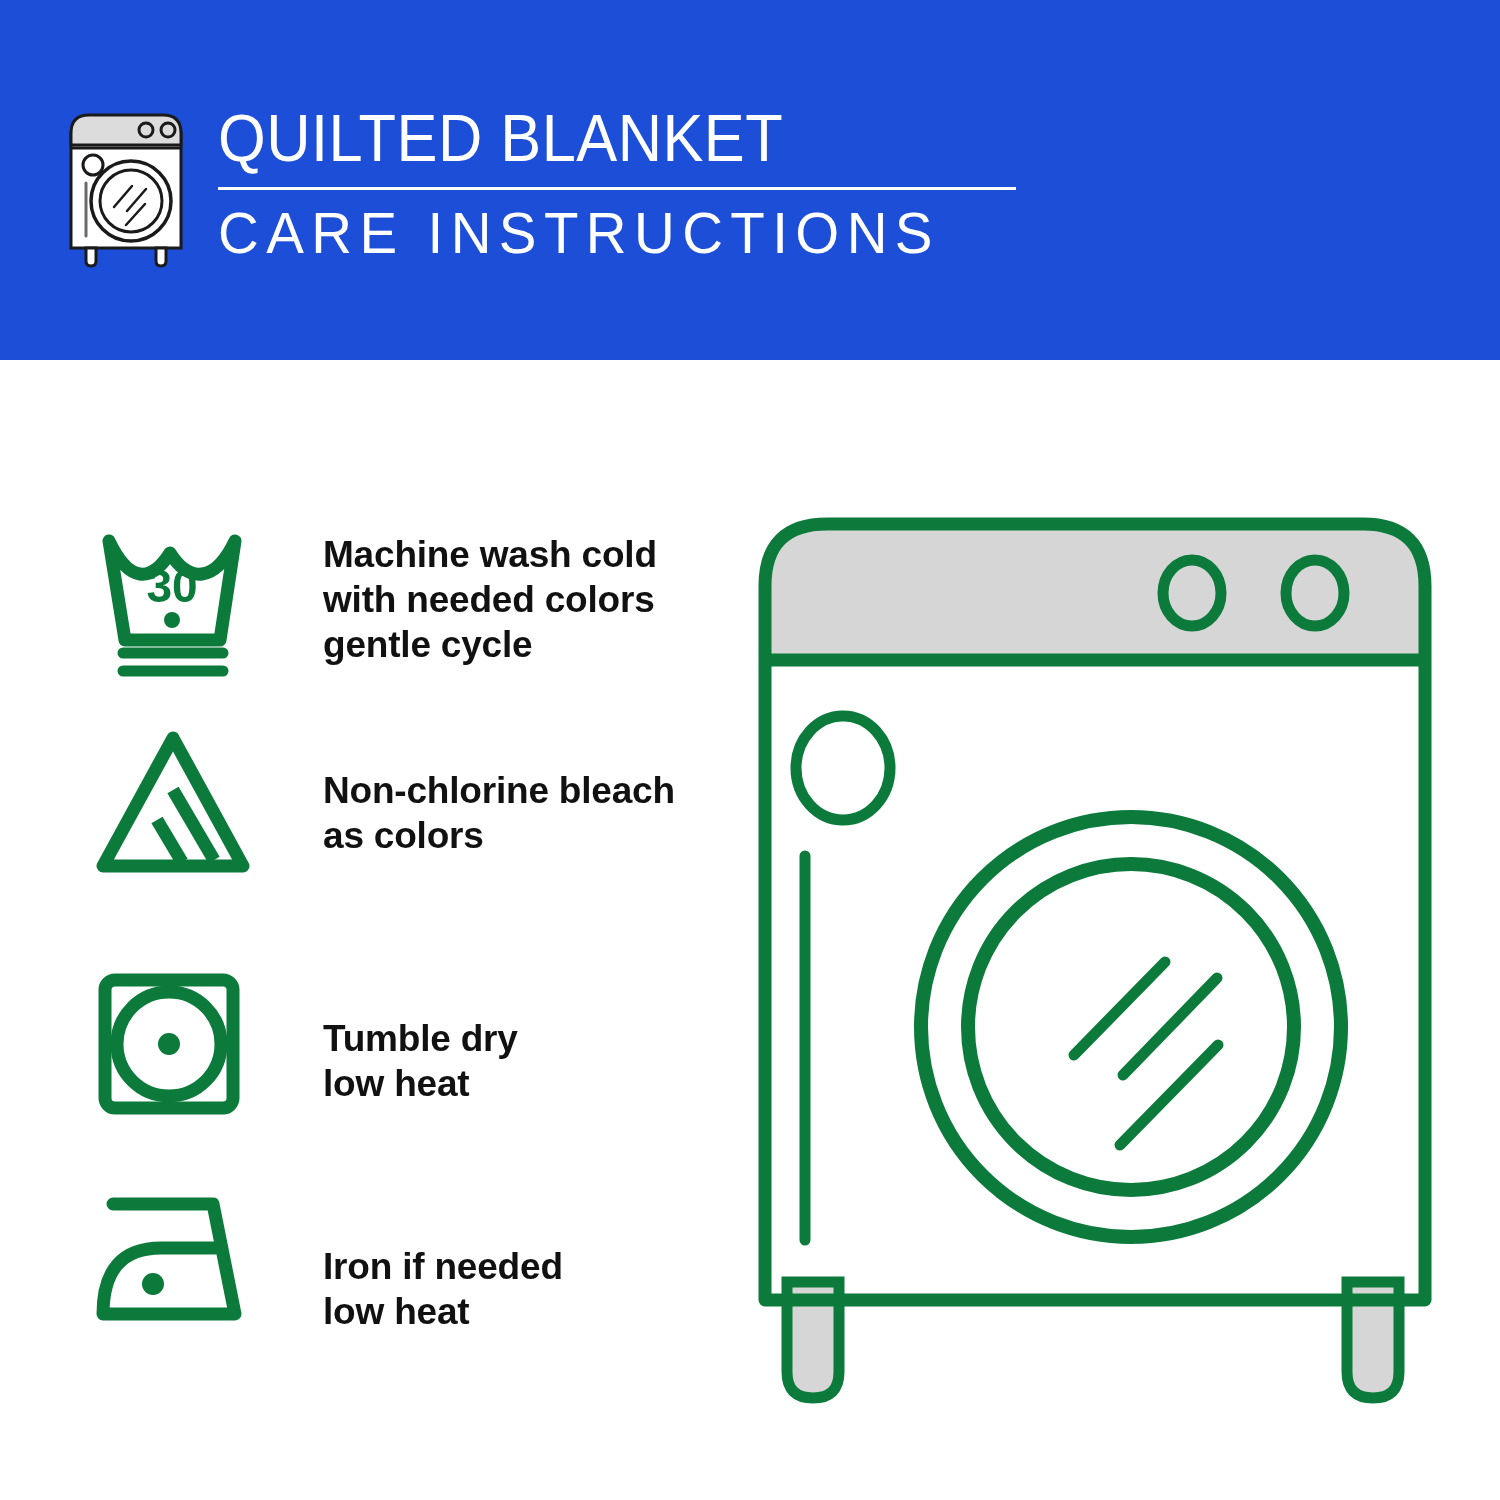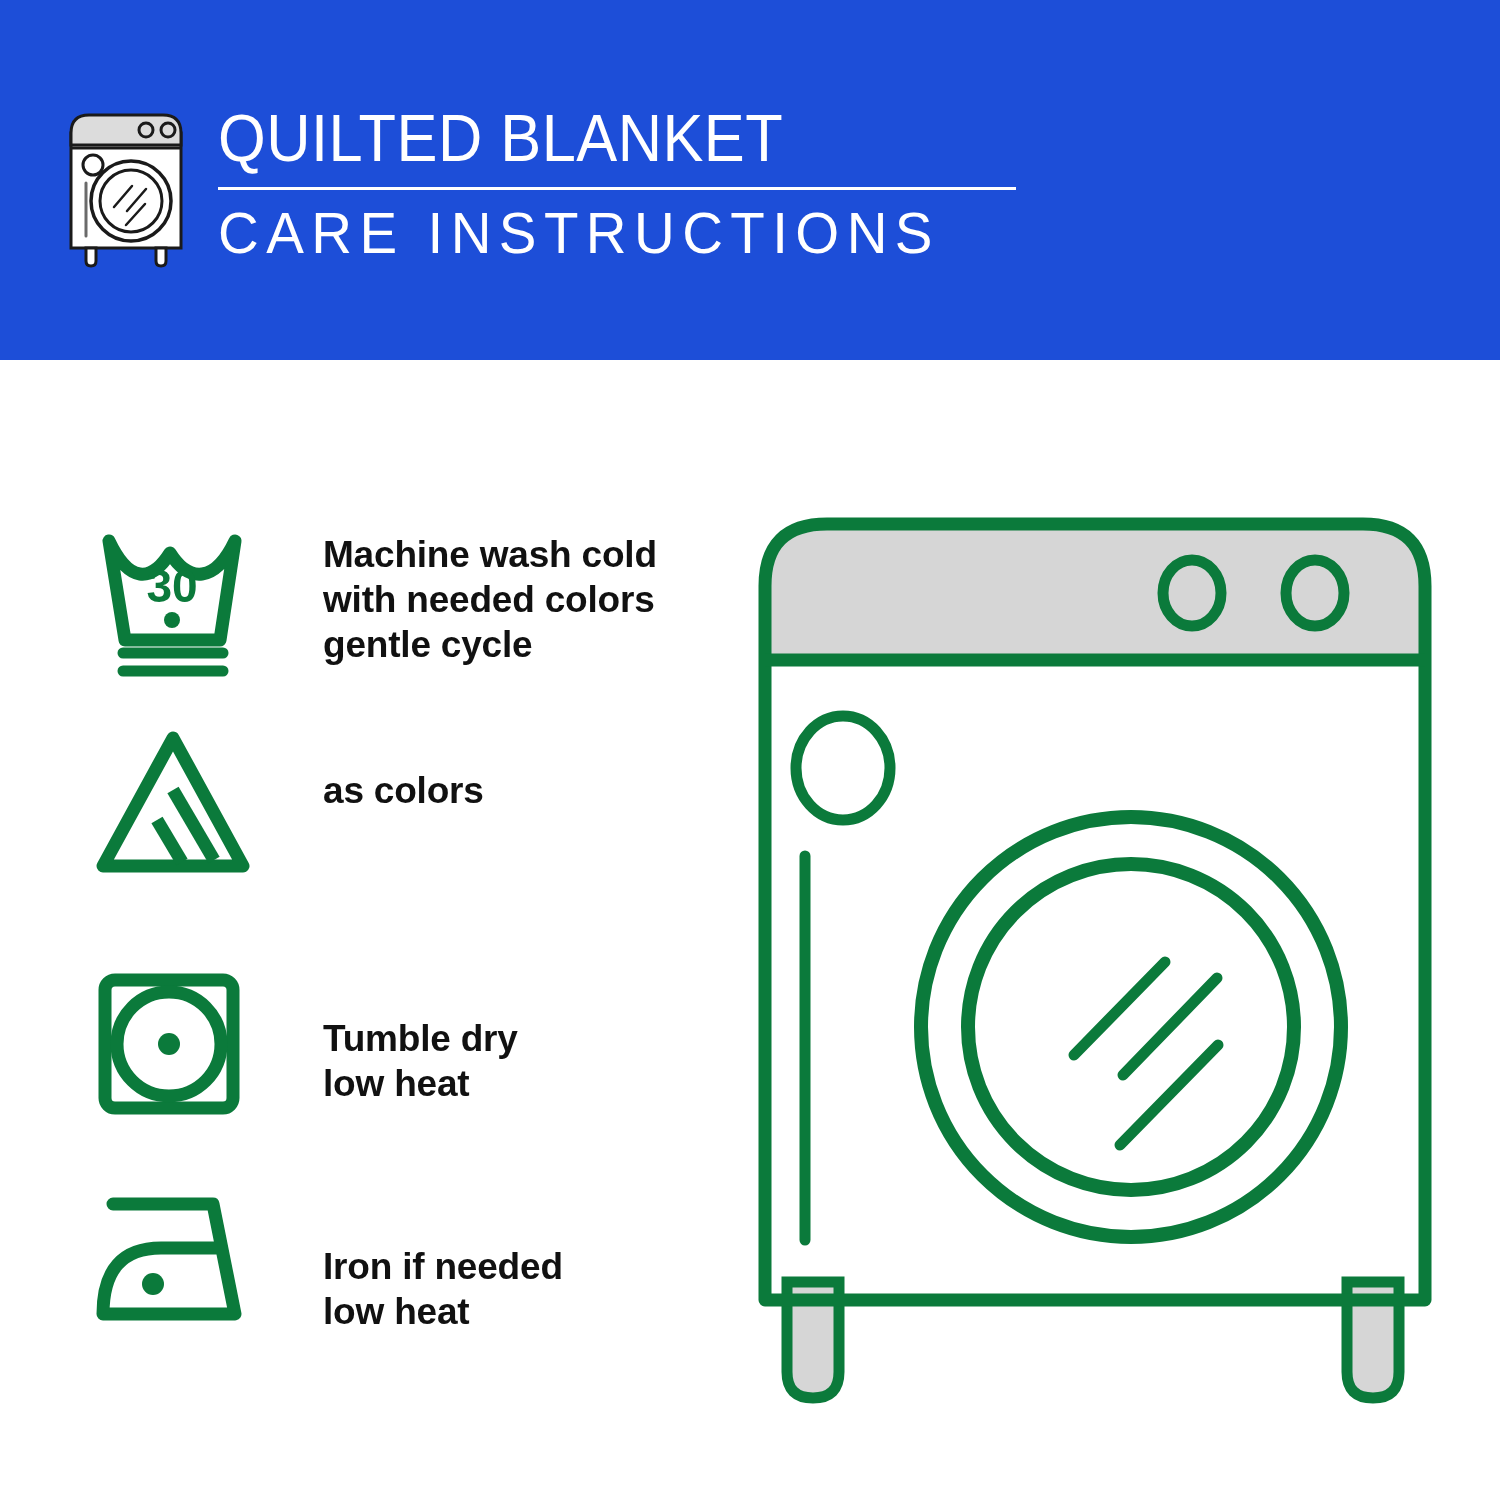--- a/index.html
+++ b/index.html
@@ -179,20 +179,21 @@
 
   <div class="care-row" id="row-bleach">
     <div class="care-icon">
       <svg viewBox="0 0 172 150" width="172" height="150" aria-hidden="true">
         <path d="M78 10 L148 138 L8 138 Z" fill="none" stroke="#0b7a3b" stroke-width="13" stroke-linejoin="round"></path>
         <line x1="78" y1="62" x2="119" y2="132" stroke="#0b7a3b" stroke-width="13" stroke-linecap="butt"></line>
         <line x1="62" y1="92" x2="87" y2="134" stroke="#0b7a3b" stroke-width="13" stroke-linecap="butt"></line>
       </svg>
     </div>
     <div class="care-text" id="bleach-text">
+      <span>Non-chlorine bleach</span>
       <span>as colors</span>
     </div>
   </div>
 
   <div class="care-row" id="row-dry">
     <div class="care-icon">
       <svg viewBox="0 0 150 150" width="150" height="150" aria-hidden="true">
         <rect x="10" y="10" width="128" height="128" rx="10" ry="10" fill="none" stroke="#0b7a3b" stroke-width="13"></rect>
         <circle cx="74" cy="74" r="52" fill="none" stroke="#0b7a3b" stroke-width="13"></circle>
         <circle cx="74" cy="74" r="11" fill="#0b7a3b"></circle>

